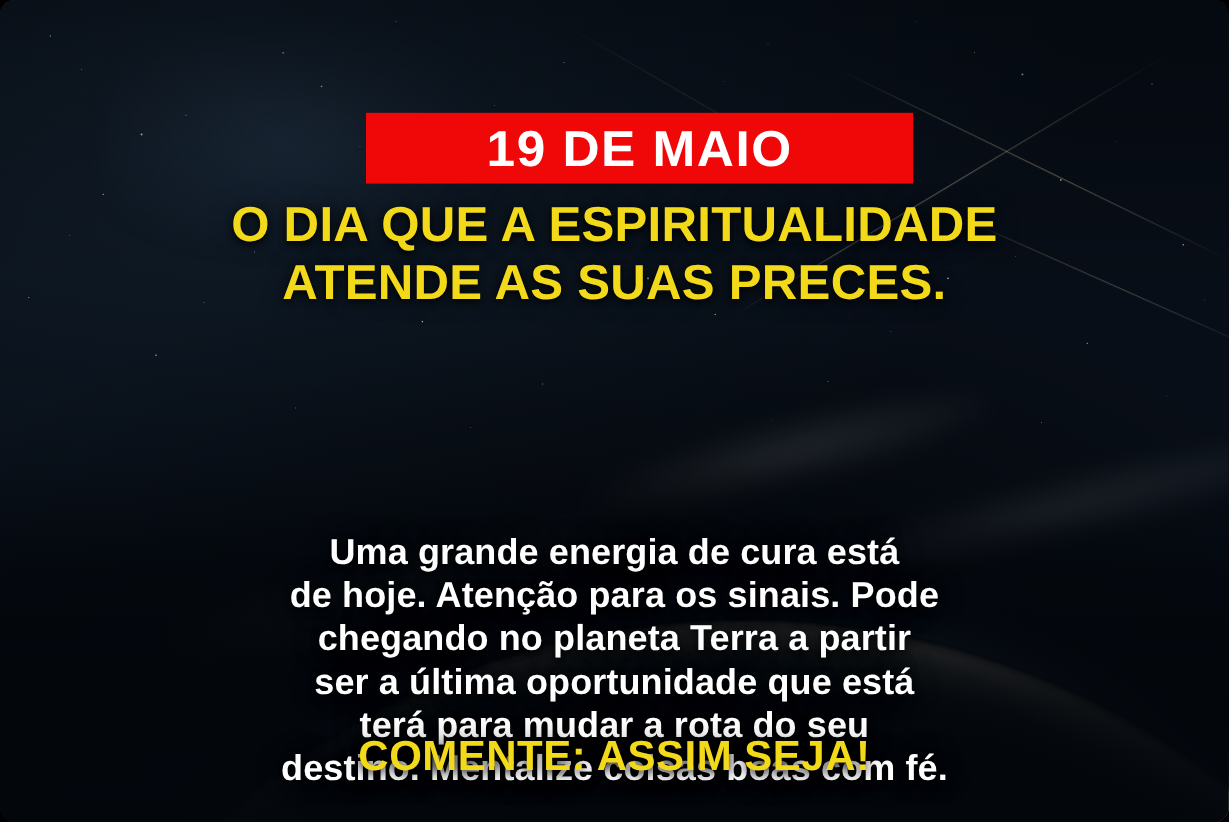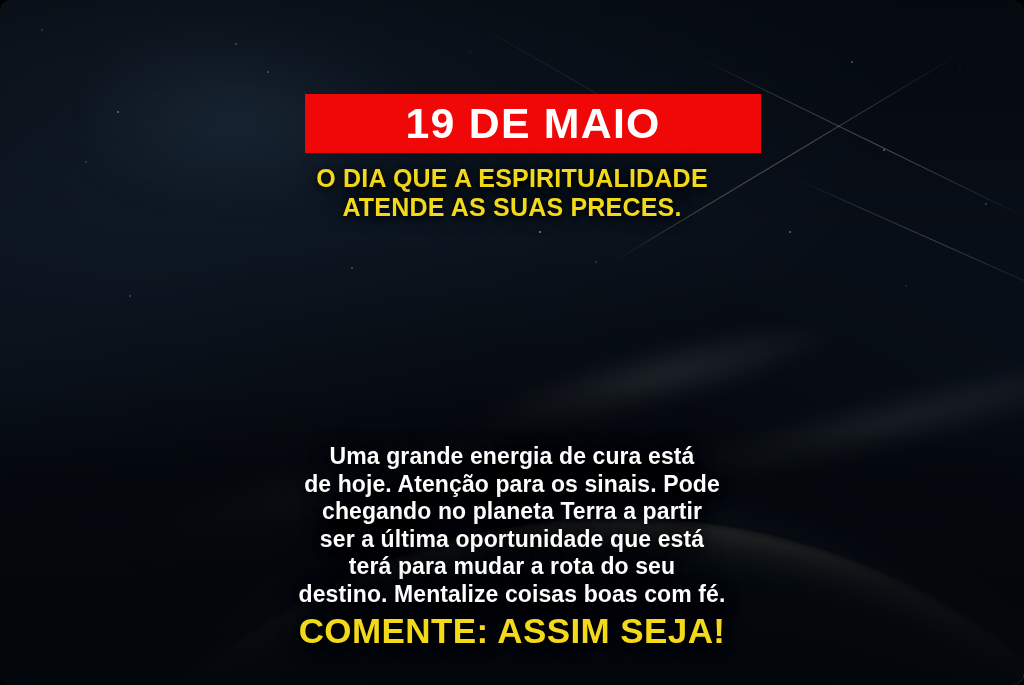--- a/index.html
+++ b/index.html
@@ -270,37 +270,37 @@
     white-space: nowrap;
     transform: scaleX(1.02);
   }
 
   .headline {
     position: absolute;
     left: 0; right: 0;
     top: 164px;
     text-align: center;
     color: #f2d91a;
-    font-size: 25px;
+    font-size: 41px;
     font-weight: 700;
     line-height: 1.17;
     letter-spacing: .2px;
     text-shadow: 0 2px 6px rgba(0,0,0,.85), 0 0 18px rgba(0,0,0,.55);
   }
   .headline .hl-line { display: block; white-space: nowrap; }
 
   .body-copy {
     position: absolute;
     left: 50%;
     transform: translateX(-50%);
     top: 443px;
     width: 880px;
     text-align: center;
     color: #ffffff;
-    font-size: 23px;
+    font-size: 30px;
     font-weight: 700;
     line-height: 1.20;
     letter-spacing: .1px;
     text-shadow: 0 2px 7px rgba(0,0,0,.9), 0 0 20px rgba(0,0,0,.7);
   }
   .body-copy .bc-line { display: block; white-space: nowrap; }
 
   .cta {
     position: absolute;
     left: 0; right: 0;

